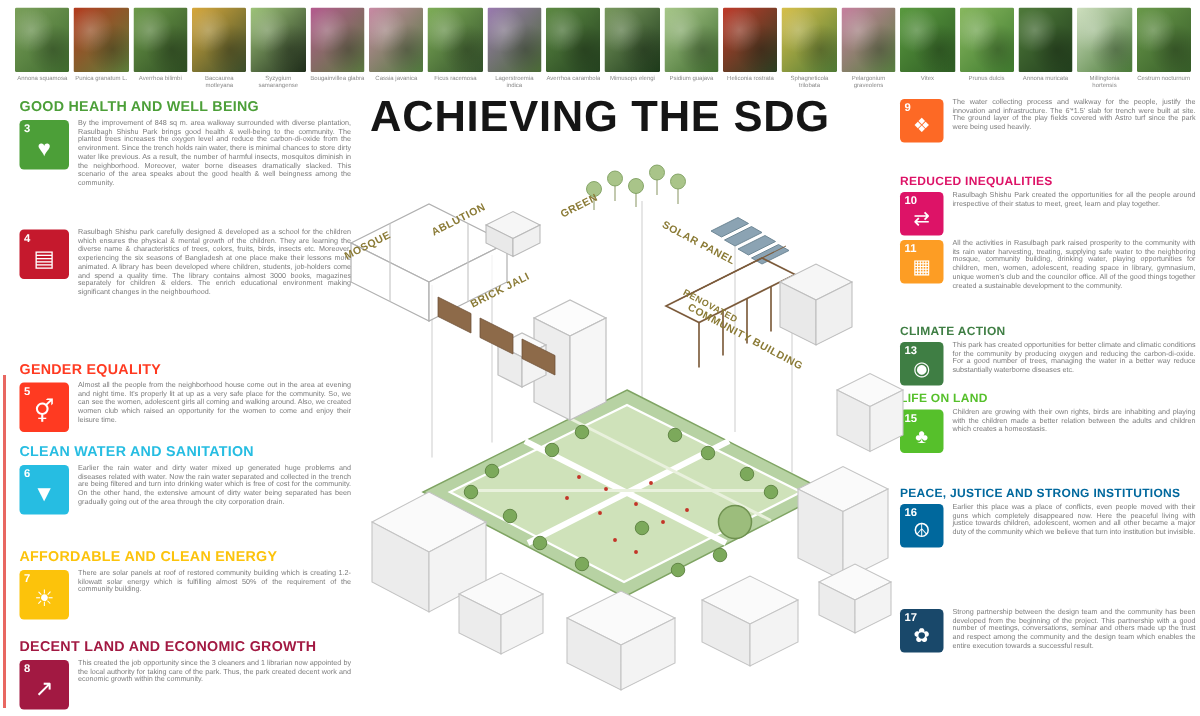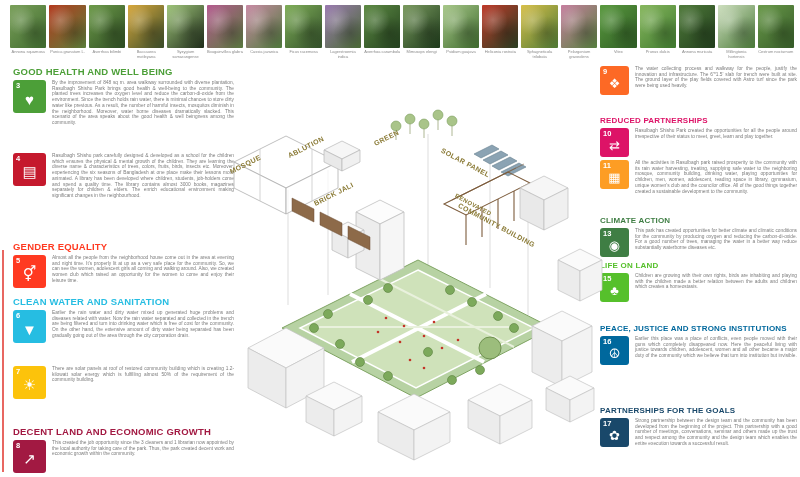--- a/index.html
+++ b/index.html
@@ -187,20 +187,21 @@
         <h2>CLEAN WATER AND SANITATION</h2>
         <div class="row">
           <div class="icon-box">
             <span class="icon-num">6</span>
             <span class="icon-glyph">▼</span>
           </div>
           <p>Earlier the rain water and dirty water mixed up generated huge problems and diseases related with water. Now the rain water separated and collected in the trench are being filtered and turn into drinking water which is free of cost for the community. On the other hand, the extensive amount of dirty water being separated has been gradually going out of the area through the city corporation drain.</p>
         </div>
       </div>
       <div class="goal" style="--accent: #FCC30B;">
+        <h2>AFFORDABLE AND CLEAN ENERGY</h2>
         <div class="row">
           <div class="icon-box">
             <span class="icon-num">7</span>
             <span class="icon-glyph">☀</span>
           </div>
           <p>There are solar panels at roof of restored community building which is creating 1.2-kilowatt solar energy which is fulfilling almost 50% of the requirement of the community building.</p>
         </div>
       </div>
       <div class="goal" style="--accent: #A21942;">
         <h2>DECENT LAND AND ECONOMIC GROWTH</h2>
@@ -219,21 +220,21 @@
   <div class="goal" style="--accent: #FD6925;">
         <div class="row">
           <div class="icon-box">
             <span class="icon-num">9</span>
             <span class="icon-glyph">❖</span>
           </div>
           <p>The water collecting process and walkway for the people, justify the innovation and infrastructure. The 6'*1.5' slab for trench were built at site. The ground layer of the play fields covered with Astro turf since the park were being used heavily.</p>
         </div>
       </div>
       <div class="goal" style="--accent: #DD1367;">
-        <h2>REDUCED PARTNERSHIPS</h2>
+        <h2>REDUCED INEQUALITIES</h2>
         <div class="row">
           <div class="icon-box">
             <span class="icon-num">10</span>
             <span class="icon-glyph">⇄</span>
           </div>
           <p>Rasulbagh Shishu Park created the opportunities for all the people around irrespective of their status to meet, greet, learn and play together.</p>
         </div>
       </div>
       <div class="goal" style="--accent: #FD9D24;">
         <div class="row">
@@ -268,31 +269,31 @@
         <h2>PEACE, JUSTICE AND STRONG INSTITUTIONS</h2>
         <div class="row">
           <div class="icon-box">
             <span class="icon-num">16</span>
             <span class="icon-glyph">☮</span>
           </div>
           <p>Earlier this place was a place of conflicts, even people moved with their guns which completely disappeared now. Here the peaceful living with justice towards children, adolescent, women and all other became a major duty of the community which we believe that turn into institution but invisible.</p>
         </div>
       </div>
       <div class="goal" style="--accent: #19486A;">
-        <h2>PARTNERSHIPS FOR THE GOALS</h2>
         <div class="row">
           <div class="icon-box">
             <span class="icon-num">17</span>
             <span class="icon-glyph">✿</span>
           </div>
           <p>Strong partnership between the design team and the community has been developed from the beginning of the project. This partnership with a good number of meetings, conversations, seminar and others made up the trust and respect among the community and the design team which enables the entire execution towards a successful result.</p>
         </div>
       </div>
     </div>
 
+  <div class="title">ACHIEVING THE SDG</div>
 
   <div class="edge-line"></div>
 
   <div id="drawing">
     <svg width="376" height="374" viewBox="0 0 376 374">
 
       <g stroke="#cfcfcf" stroke-width="0.7">
         <line x1="60" y1="90" x2="60" y2="205"></line>
         <line x1="100" y1="70" x2="100" y2="195"></line>
         <line x1="200" y1="34" x2="200" y2="172"></line>

